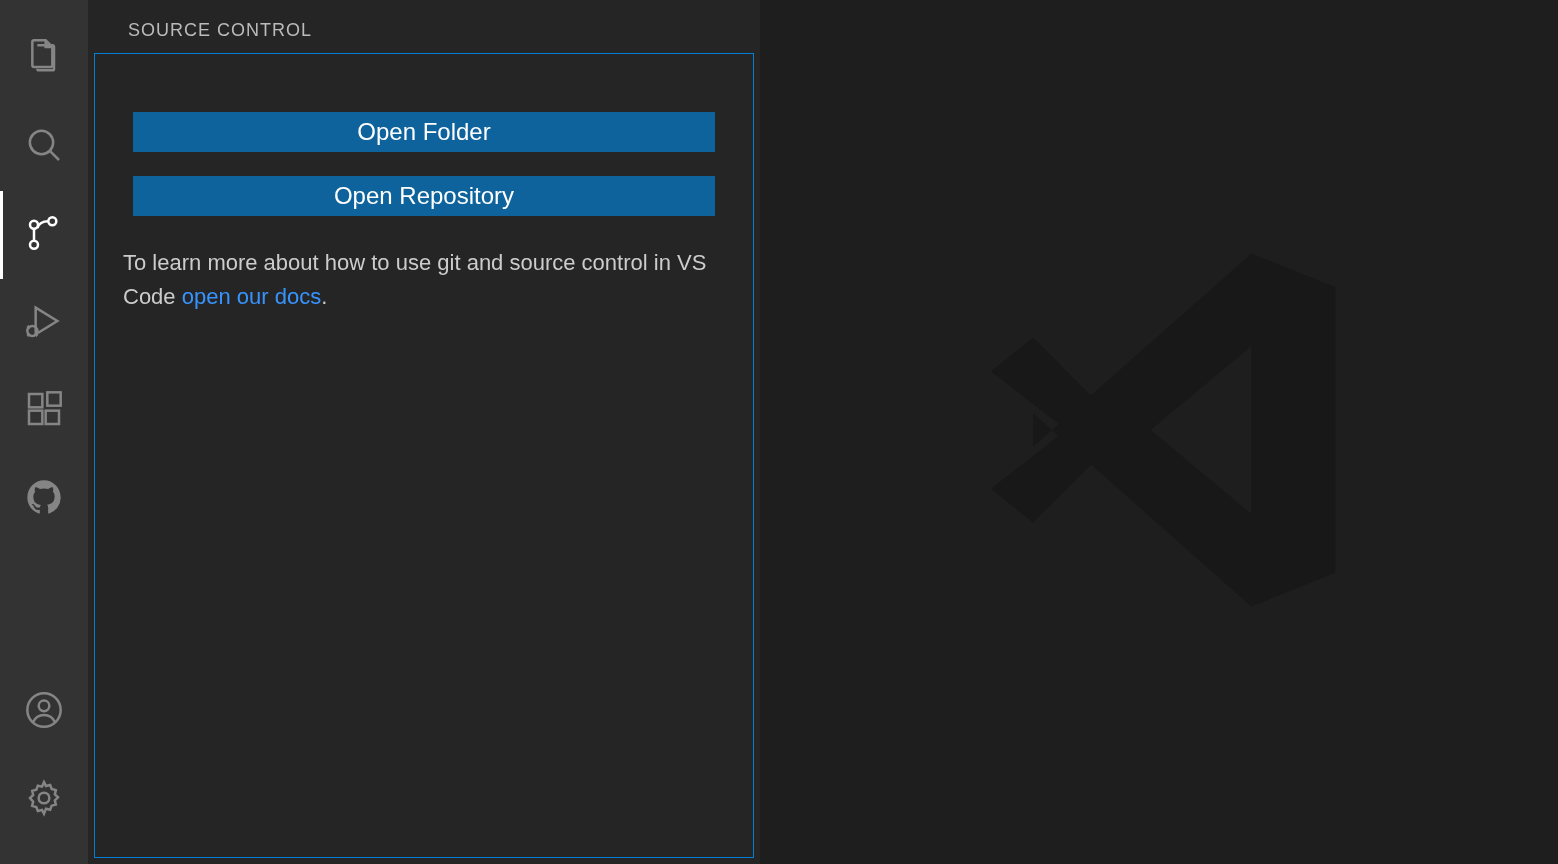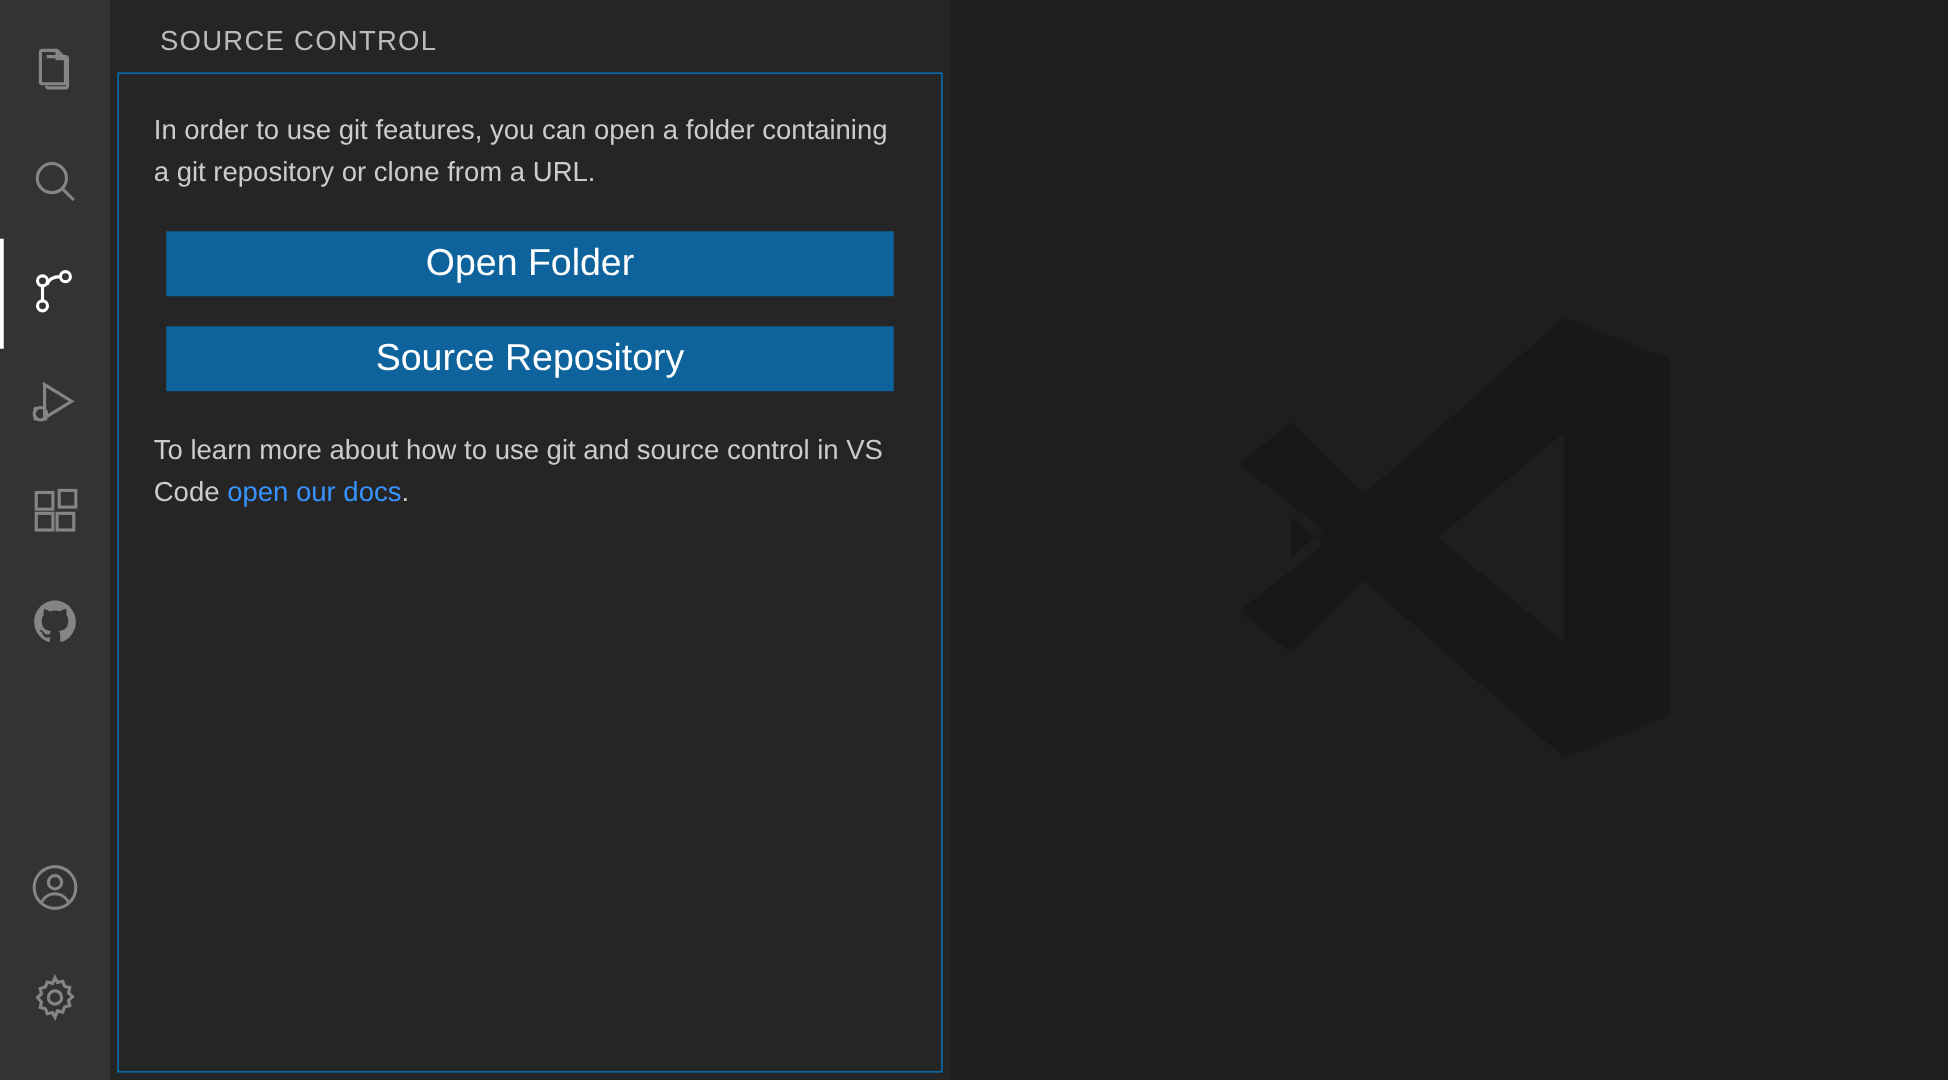--- a/index.html
+++ b/index.html
@@ -46,21 +46,21 @@
 
     .sidebar {
       width: 672px;
       background: #252526;
       display: flex;
       flex-direction: column;
       flex-shrink: 0;
     }
     .sidebar-header {
       padding: 20px 30px 12px 40px;
-      font-size: 22px;
+      font-size: 18px;
       letter-spacing: 1px;
       color: #bbbbbb;
       text-transform: uppercase;
     }
     .panel {
       margin: 0 6px 6px 6px;
       border: 1px solid #007fd4;
       flex: 1;
       padding: 28px 28px;
       display: flex;
@@ -69,22 +69,22 @@
     .panel p {
       font-size: 22px;
       line-height: 1.55;
       color: #cccccc;
     }
     .panel .buttons { margin: 30px 10px 30px 10px; display:flex; flex-direction:column; gap:24px; }
     .panel button {
       background: #0e639c;
       color: #ffffff;
       border: none;
-      height: 52px;
-      font-size: 30px;
+      height: 40px;
+      font-size: 24px;
       cursor: pointer;
     }
     .panel a { color:#3794ff; text-decoration:none; cursor:pointer; }
 
     .editor-area {
       flex: 1;
       background: #1e1e1e;
       position: relative;
       display:flex;
       align-items:center;
@@ -169,24 +169,23 @@
             <path class="icon-stroke" d="M12 2.5 l1.2 2.3 2.5-.6 .9 2.4 2.5.7-.6 2.5 1.9 1.8-1.9 1.8 .6 2.5-2.5.7-.9 2.4-2.5-.6L12 21.5l-1.2-2.3-2.5.6-.9-2.4-2.5-.7 .6-2.5L3.6 12l1.9-1.8-.6-2.5 2.5-.7 .9-2.4 2.5.6Z"></path>
           </svg>
       </span>
     </div>
   </div>
 </div>
 
 <div class="sidebar">
   <div class="sidebar-header">Source Control</div>
   <div class="panel">
-    <p>In order to use git features, you can open a folder containing a git repository or clone from a URL.</p>
     <div class="buttons">
       <button>Open Folder</button>
-      <button>Source Repository</button>
+      <button>Open Repository</button>
     </div>
     <p>
       <span>To learn more about how to use git and source control in VS Code </span><a>open our docs</a><span>.</span>
     </p>
   </div>
 </div>
 
 <div class="editor-area">
   <div class="watermark">
     <svg viewBox="0 0 100 100">

